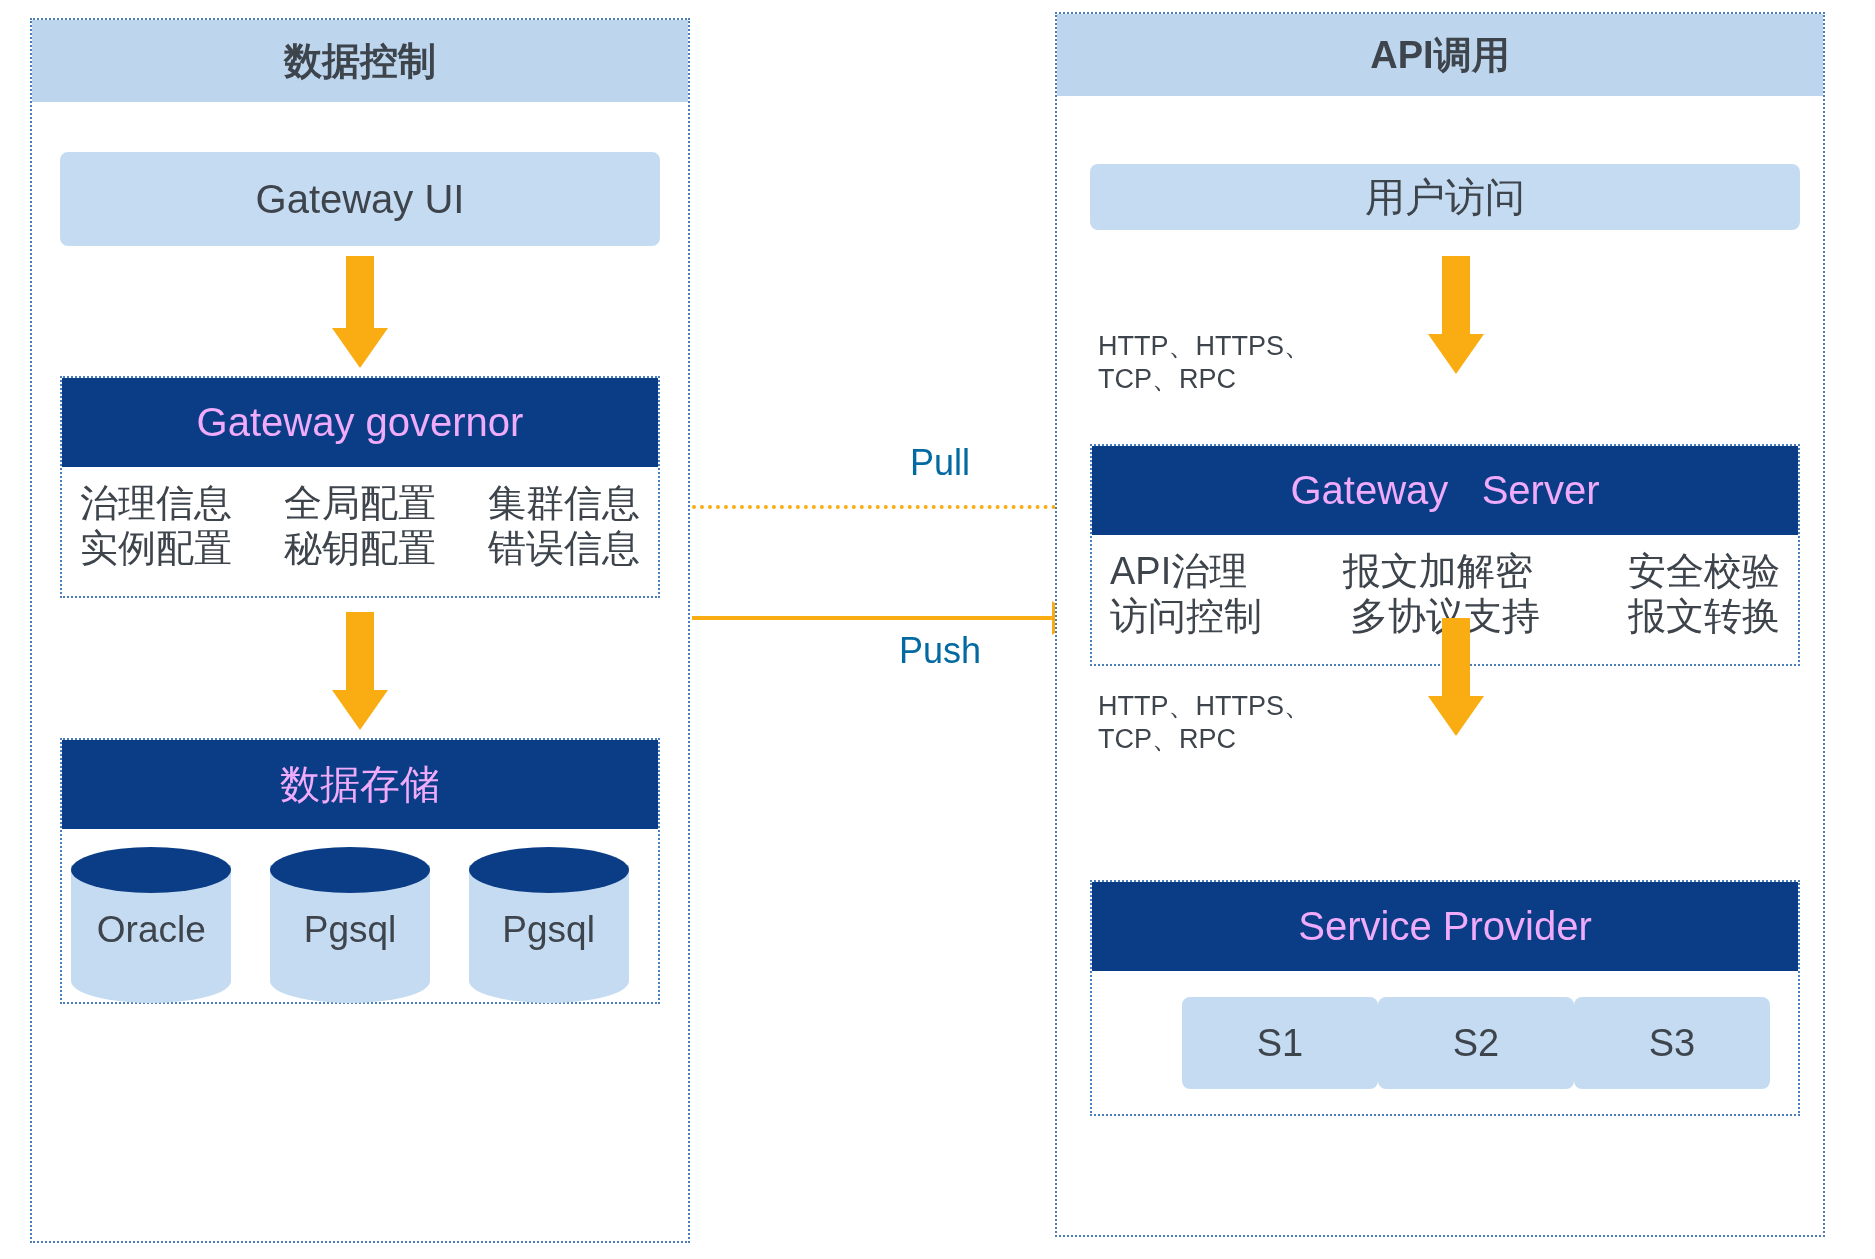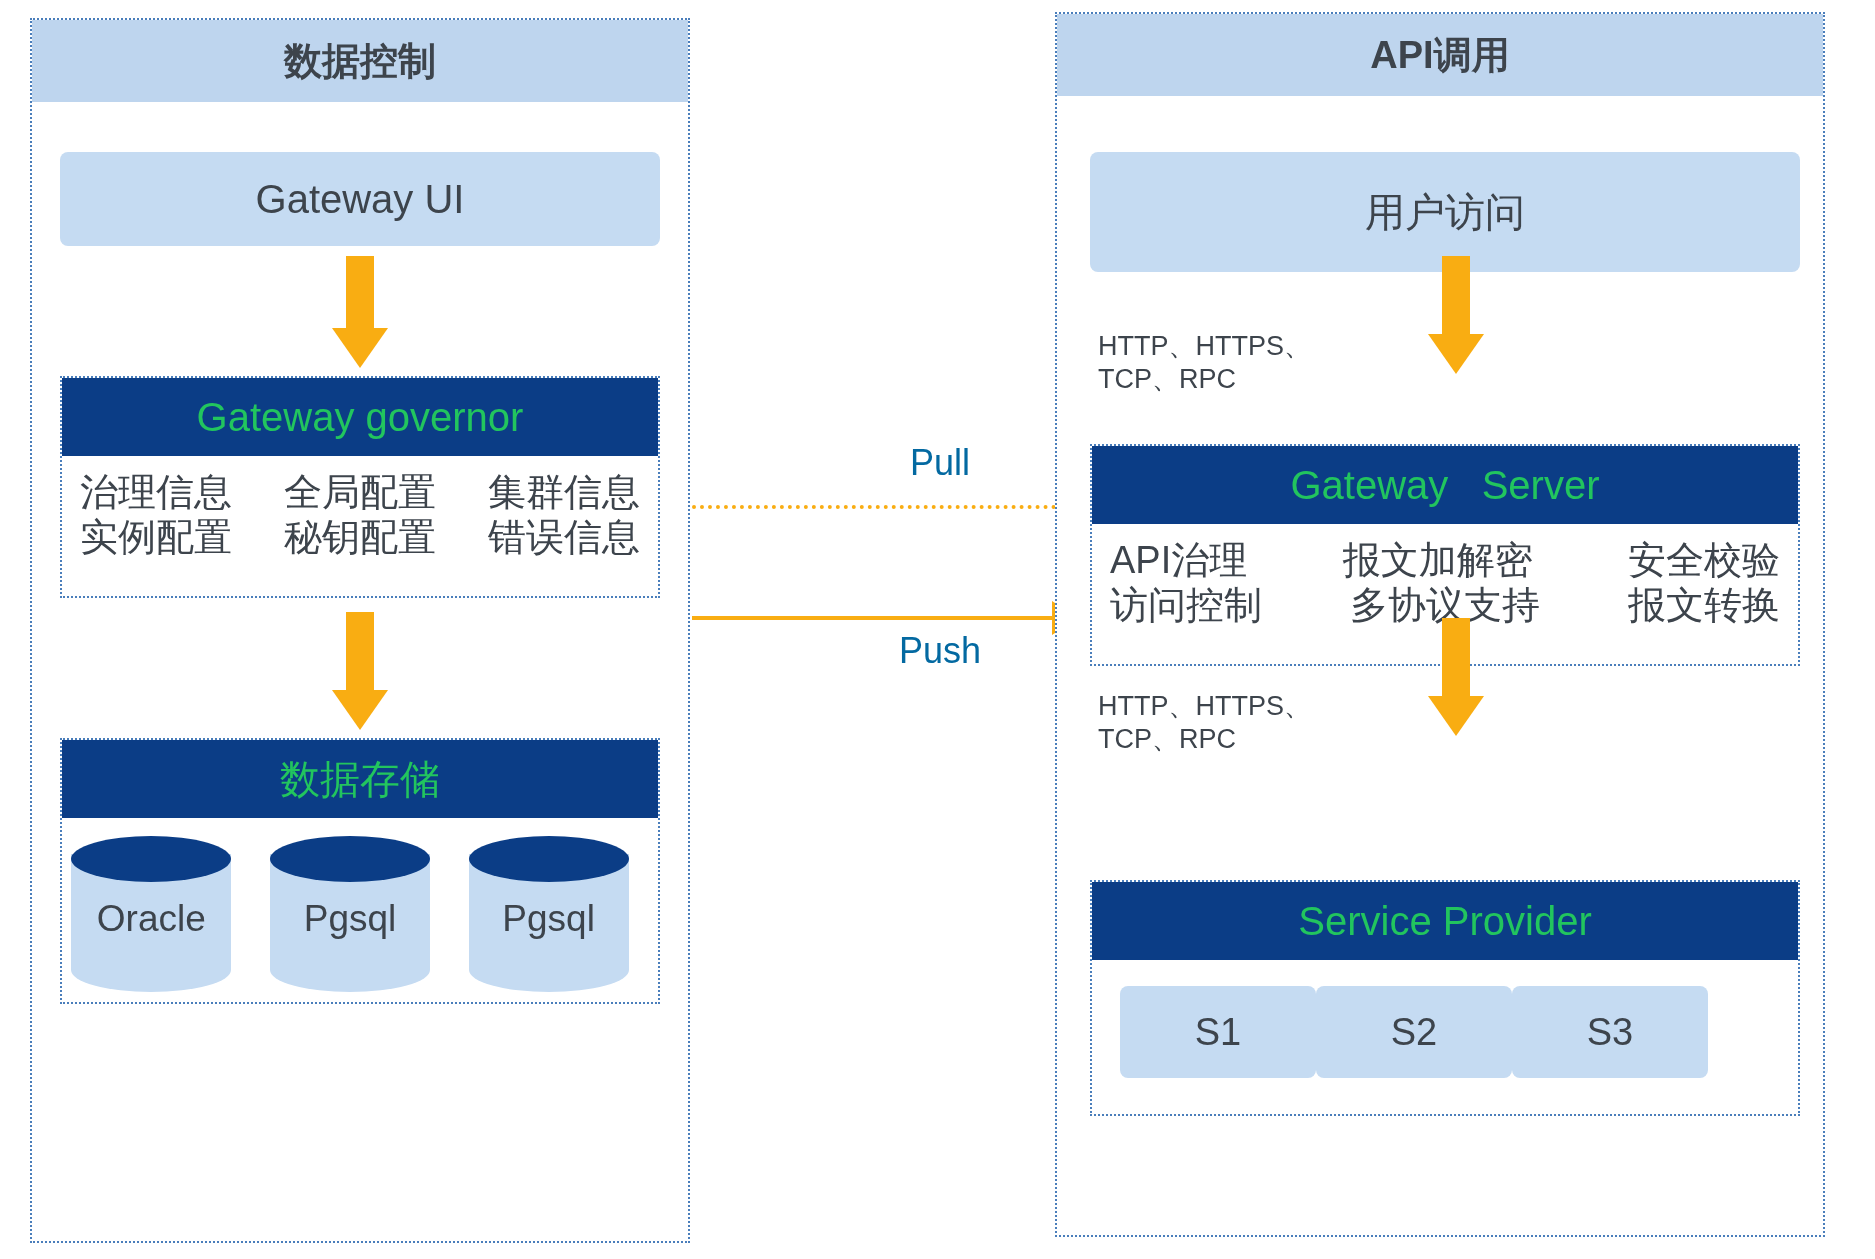--- a/index.html
+++ b/index.html
@@ -62,22 +62,22 @@
 
   
   .card {
     position: absolute;
     border: 2px dotted #4a7ebb;
     background: #ffffff;
     box-sizing: border-box;
   }
   .card-title {
     background: #0b3d86;
-    color: #22c55e;
-    height: 78px;
+    color: #f0abfc;
+    height: 89px;
     display: flex;
     align-items: center;
     justify-content: center;
     font-size: 40px;
     white-space: pre;
   }
   .card-body {
     padding: 14px 18px 16px 18px;
   }
   .feature-row {
@@ -128,21 +128,21 @@
     top: 62px;
     width: 160px;
     text-align: center;
     font-size: 37px;
     color: #3d444c;
   }
 
   
   .s-row {
     display: flex;
-    justify-content: flex-start;
+    justify-content: flex-end;
     padding: 26px 28px 0 28px;
   }
   .s-box {
     width: 196px;
     height: 92px;
     background: #c5dbf2;
     border-radius: 8px;
     display: flex;
     align-items: center;
     justify-content: center;
@@ -270,21 +270,21 @@
   <div class="pull-line" style="left:692px; top:505px; width:388px;"></div>
 
   <div class="push-line" style="left:692px; top:616px; width:362px;"></div>
   <div class="push-head" style="left:1052px; top:601px;"></div>
   <div class="conn-label" style="left:840px; top:630px; width:200px;">Push</div>
 
   <div class="panel" id="panel-right">
     <div class="panel-header">API调用</div>
   </div>
 
-  <div class="lightbox" style="left:1090px; top:152px; width:710px; height:120px;">
+  <div class="lightbox" style="left:1090px; top:164px; width:710px; height:66px;">
     <span>用户访问</span>
   </div>
 
   <div class="proto-label" style="left:1098px; top:330px; width:330px;">HTTP、HTTPS、
 TCP、RPC</div>
 
   <div class="arrow-down" style="left:1428px; top:256px; height:118px;">
     <div class="shaft" style="height:78px;"></div>
     <div class="head" style="top:78px;"></div>
   </div>

